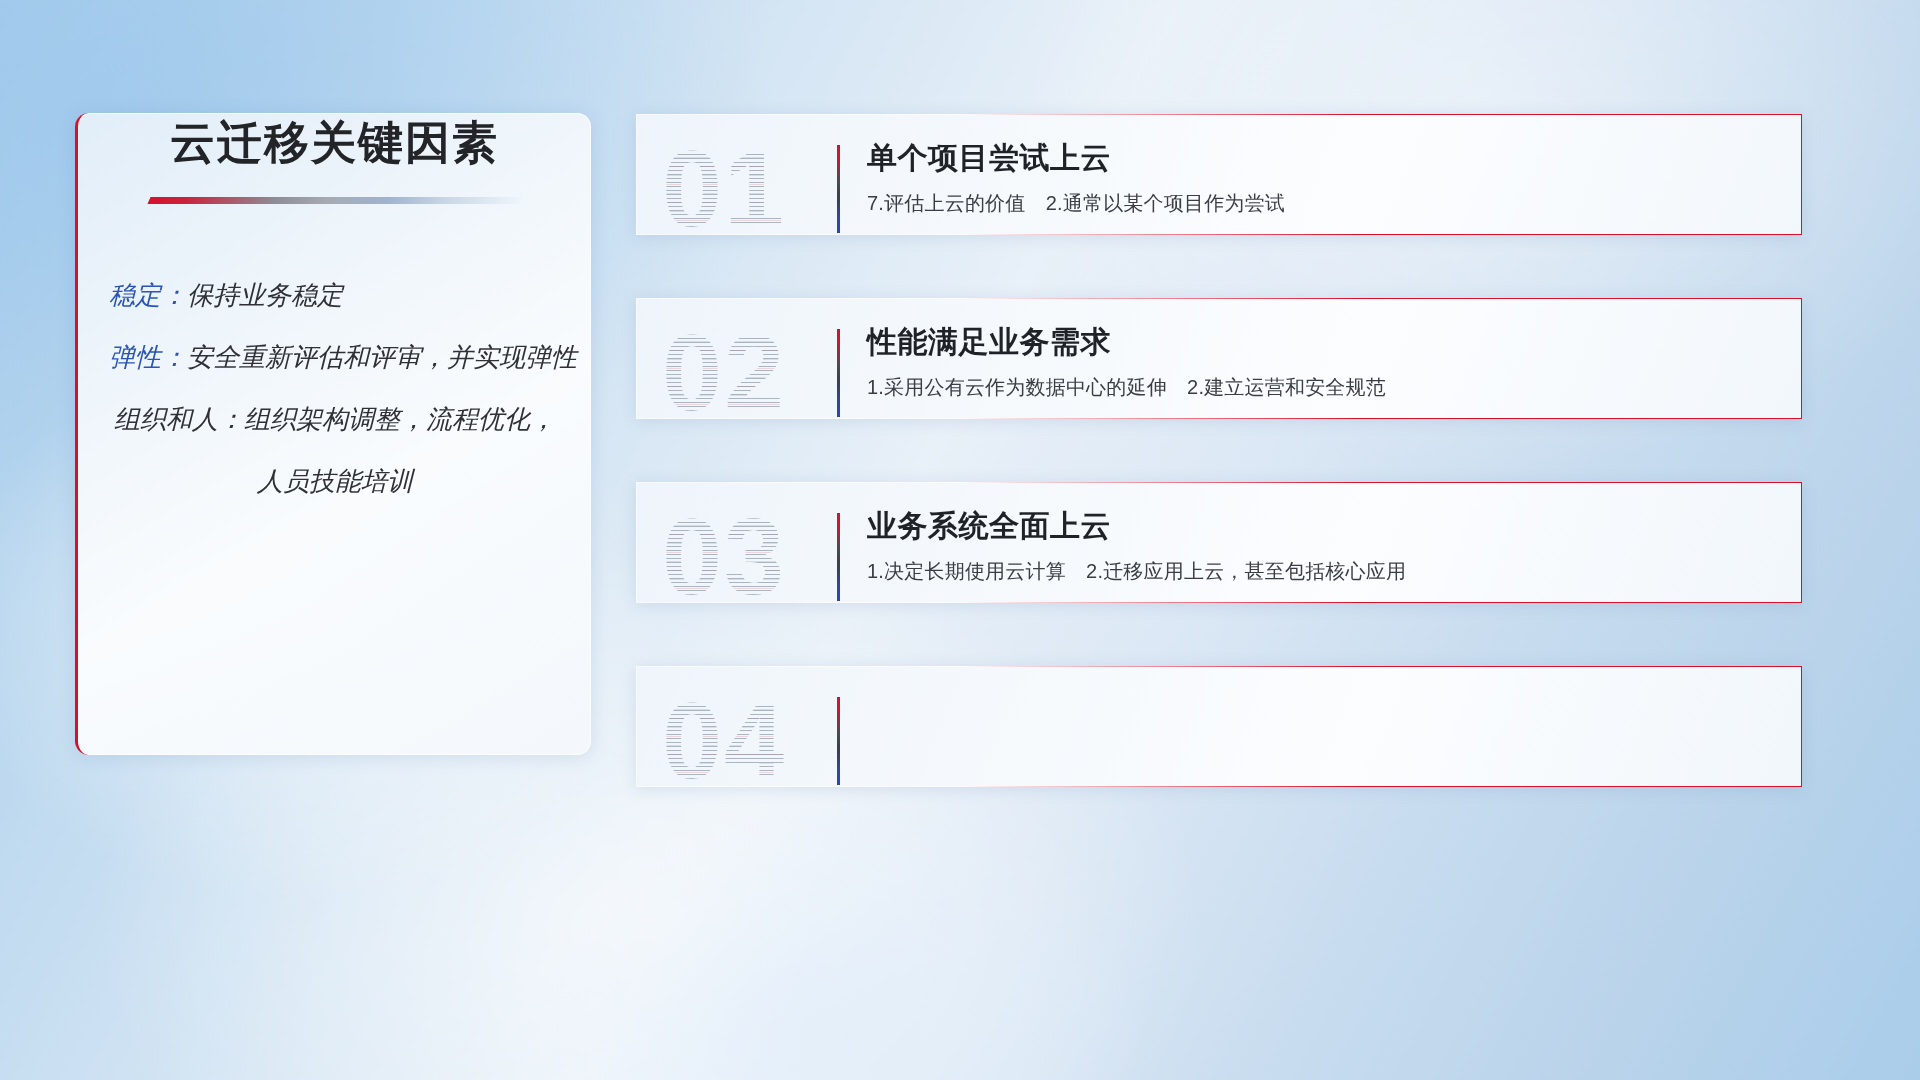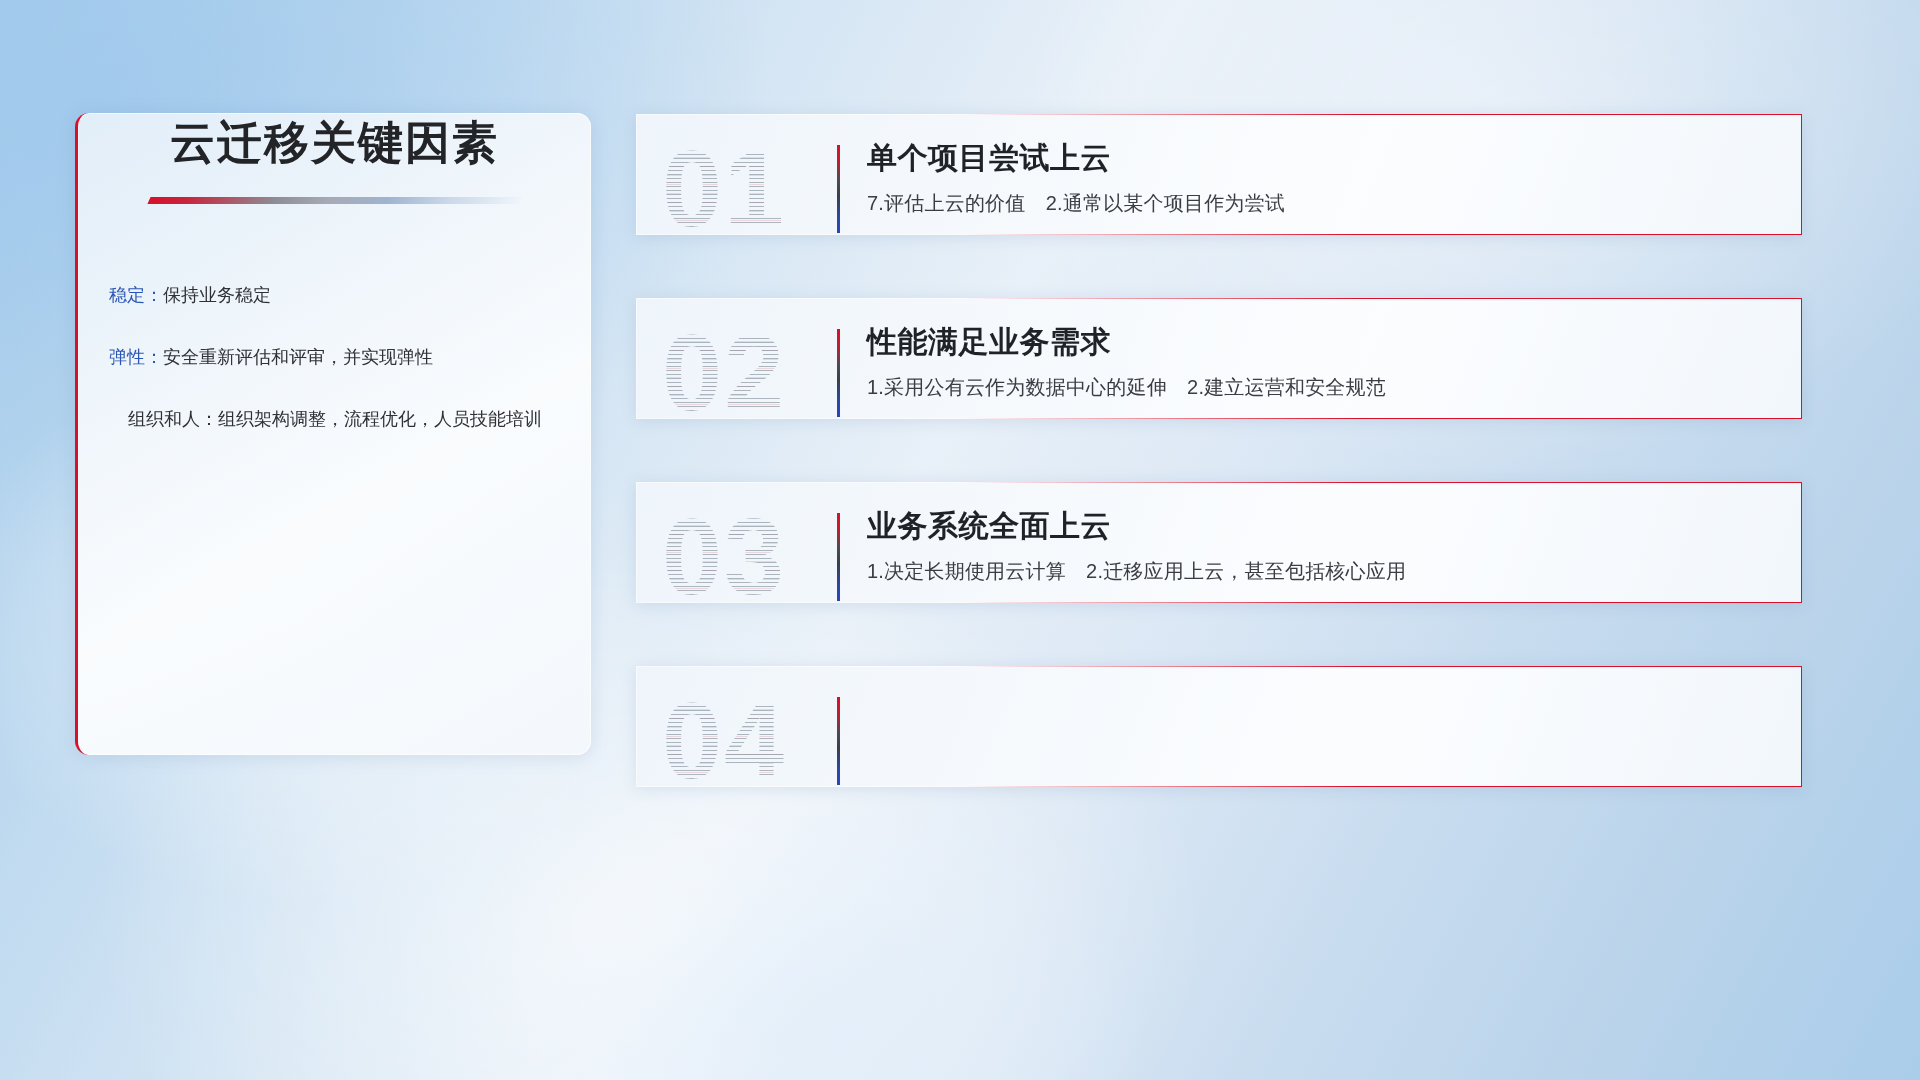--- a/index.html
+++ b/index.html
@@ -69,24 +69,25 @@
         #9fb3d0 64%, #c9d7e8 80%,
         rgba(233,240,248,0.25) 100%);
     transform:skewX(-24deg);
   }
 
   .factor-list{
     margin:60px 0 0 31px;
     width:452px;
   }
   .factor-item{
-    font-size:18px;
+    font-size:26px;
     line-height:62px;
     color:#2f3136;
     white-space:nowrap;
+    font-style:italic;
   }
   .factor-item.wrap{ white-space:normal;text-align:center; }
   .factor-label{ color:#2f3136; }
   .factor-label.accent{ color:#2a55b4; }
   .factor-text{ color:#2f3136; }
 
   
   .cards{
     position:absolute;
     left:636px; top:114px;

